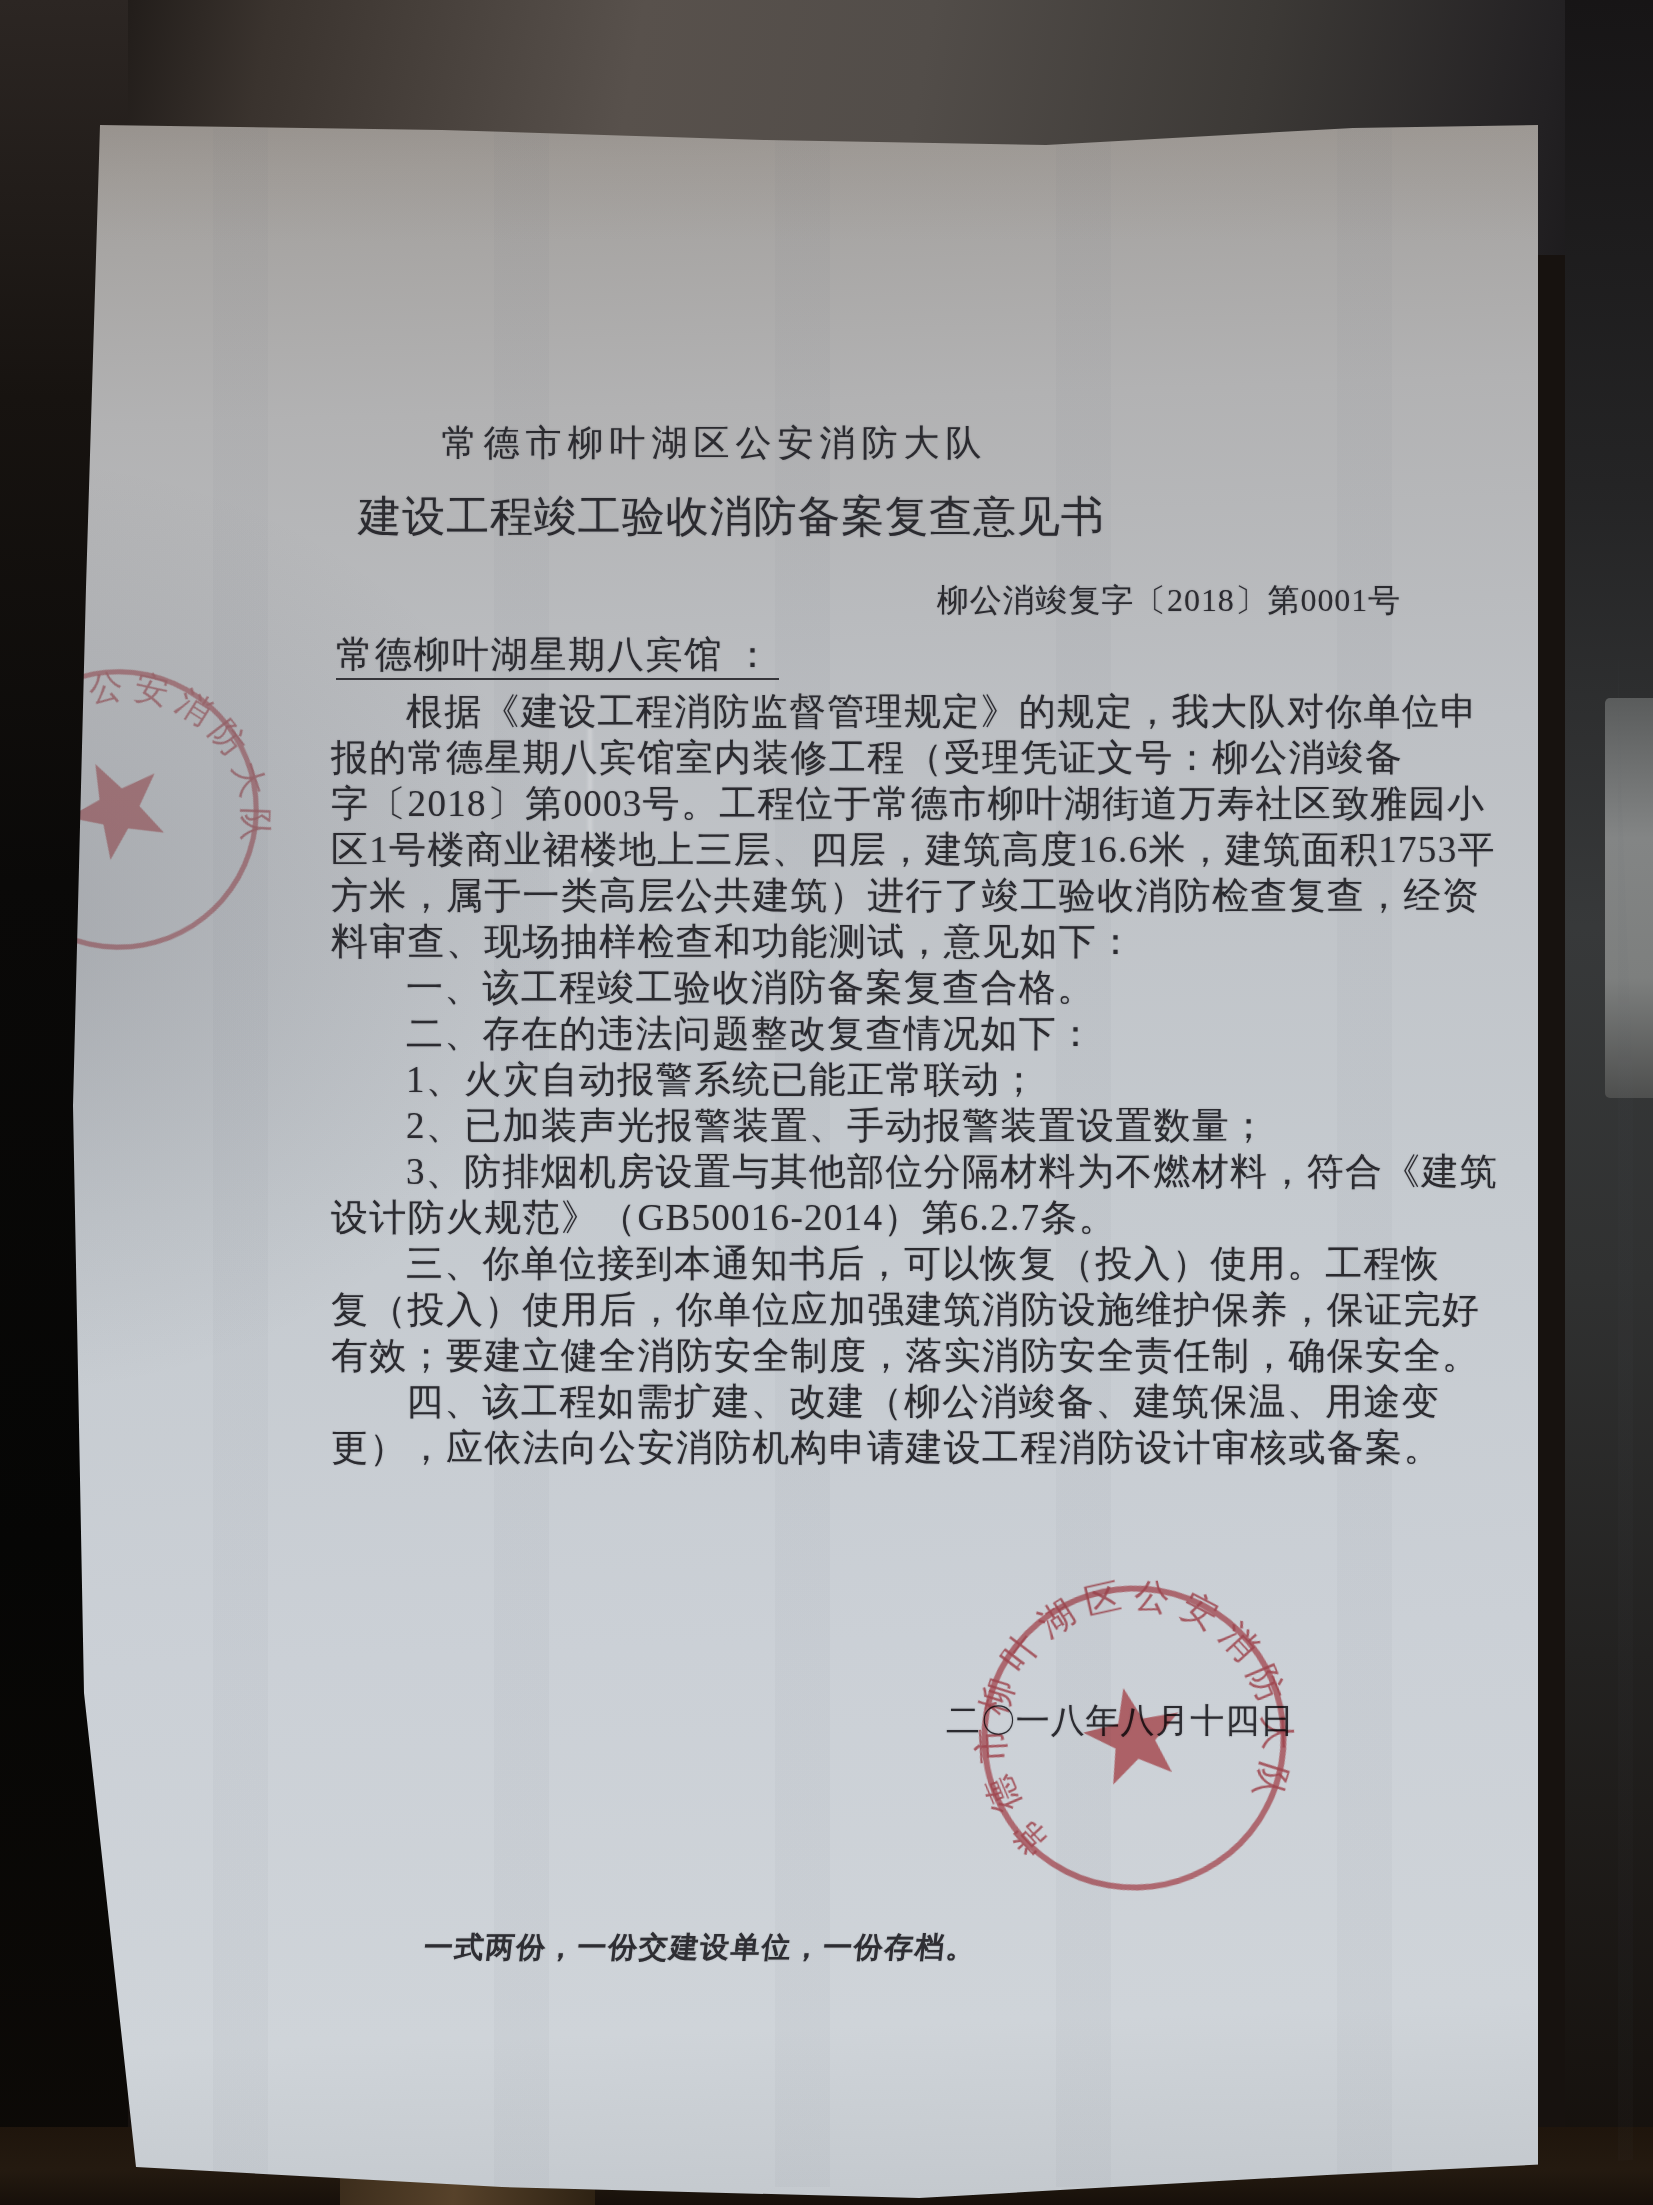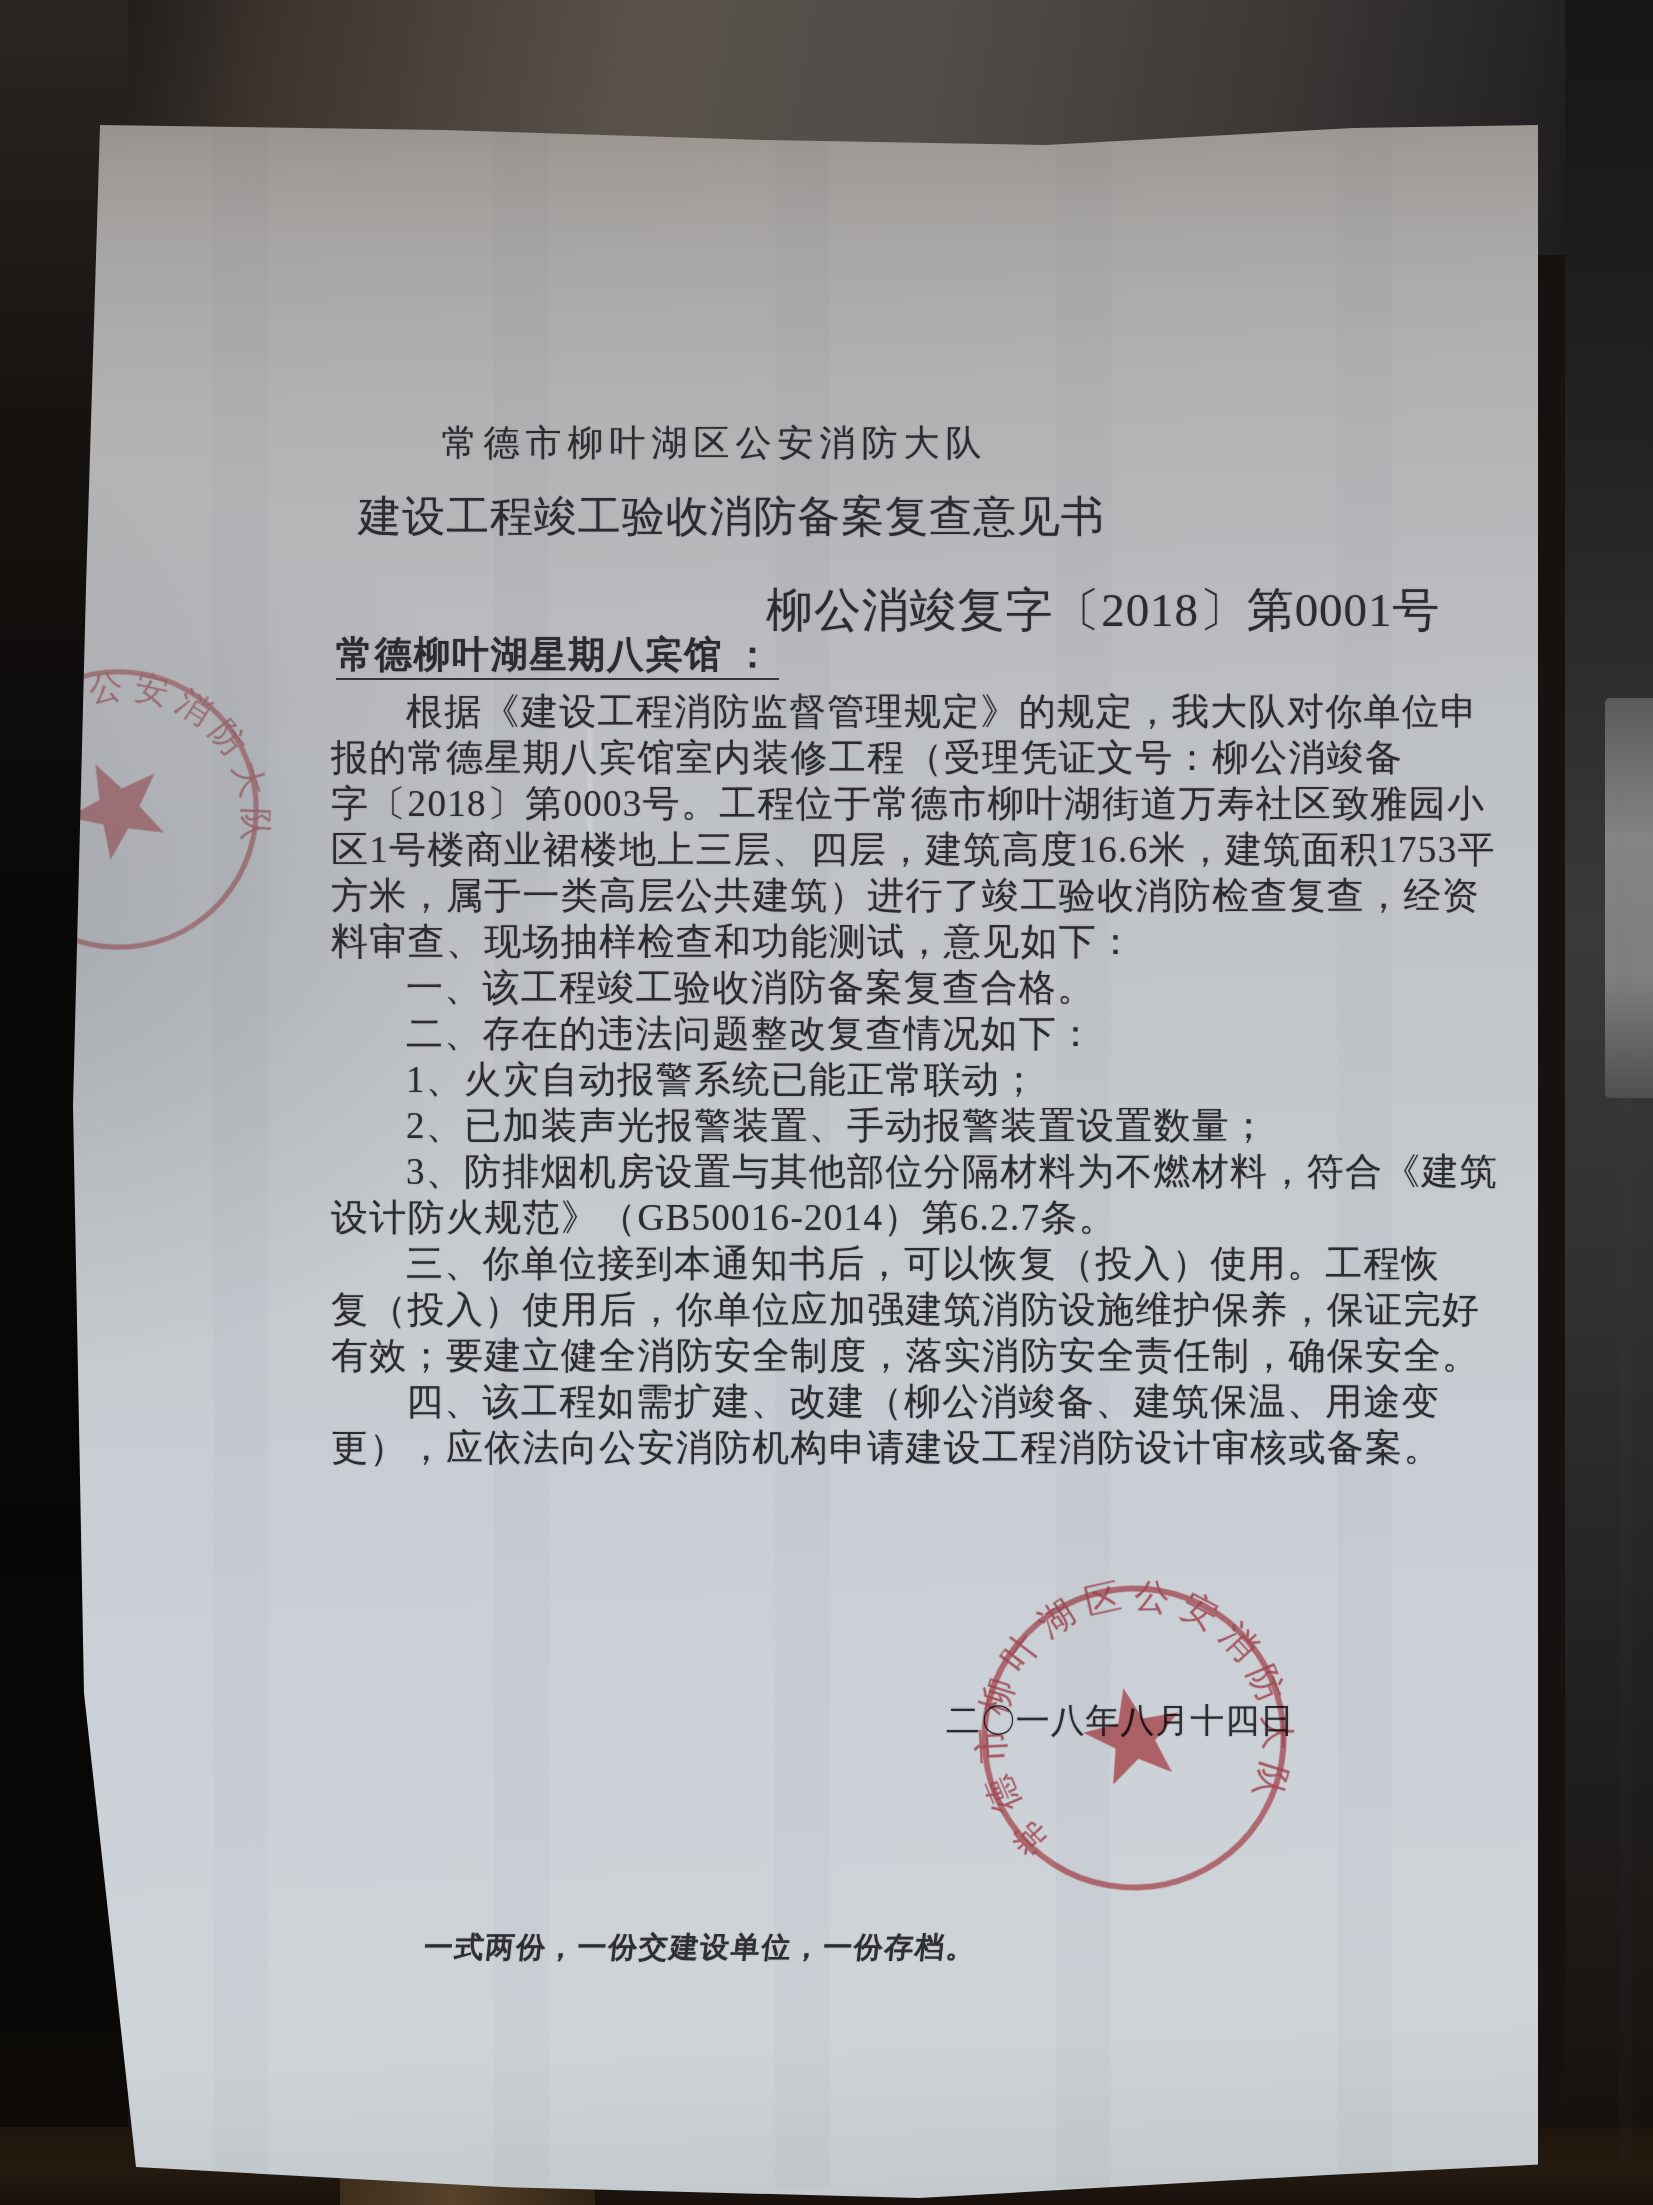--- a/index.html
+++ b/index.html
@@ -67,24 +67,24 @@
     white-space:nowrap;
   }
   .doc-title{
     position:absolute;left:306px;top:488px;width:851px;
     font-family:"DejaVu Sans","Liberation Sans",sans-serif;
     font-size:43px;font-weight:400;letter-spacing:0.9px;text-align:center;
     white-space:nowrap;
   }
   .ref-no{
     position:absolute;left:766px;top:579px;width:635px;
-    font-size:47px;text-align:right;white-space:nowrap;letter-spacing:0.9px;
+    font-size:32px;text-align:right;white-space:nowrap;letter-spacing:0.9px;
   }
   .addressee{
-    position:absolute;left:336px;top:630px;font-size:37px;font-weight:700;
+    position:absolute;left:336px;top:630px;font-size:37px;font-weight:400;
     white-space:nowrap;letter-spacing:1.7px;
   }
   .addressee span{border-bottom:2.6px solid #35353a;padding:0 6.8px 3.4px 0;}
   .body-block{position:absolute;left:331px;top:689px;width:1106px;}
   .line{
     height:46px;line-height:46px;font-size:37px;letter-spacing:1.3px;
     white-space:nowrap;
   }
   .indent{padding-left:75px;}
   .issue-date{

